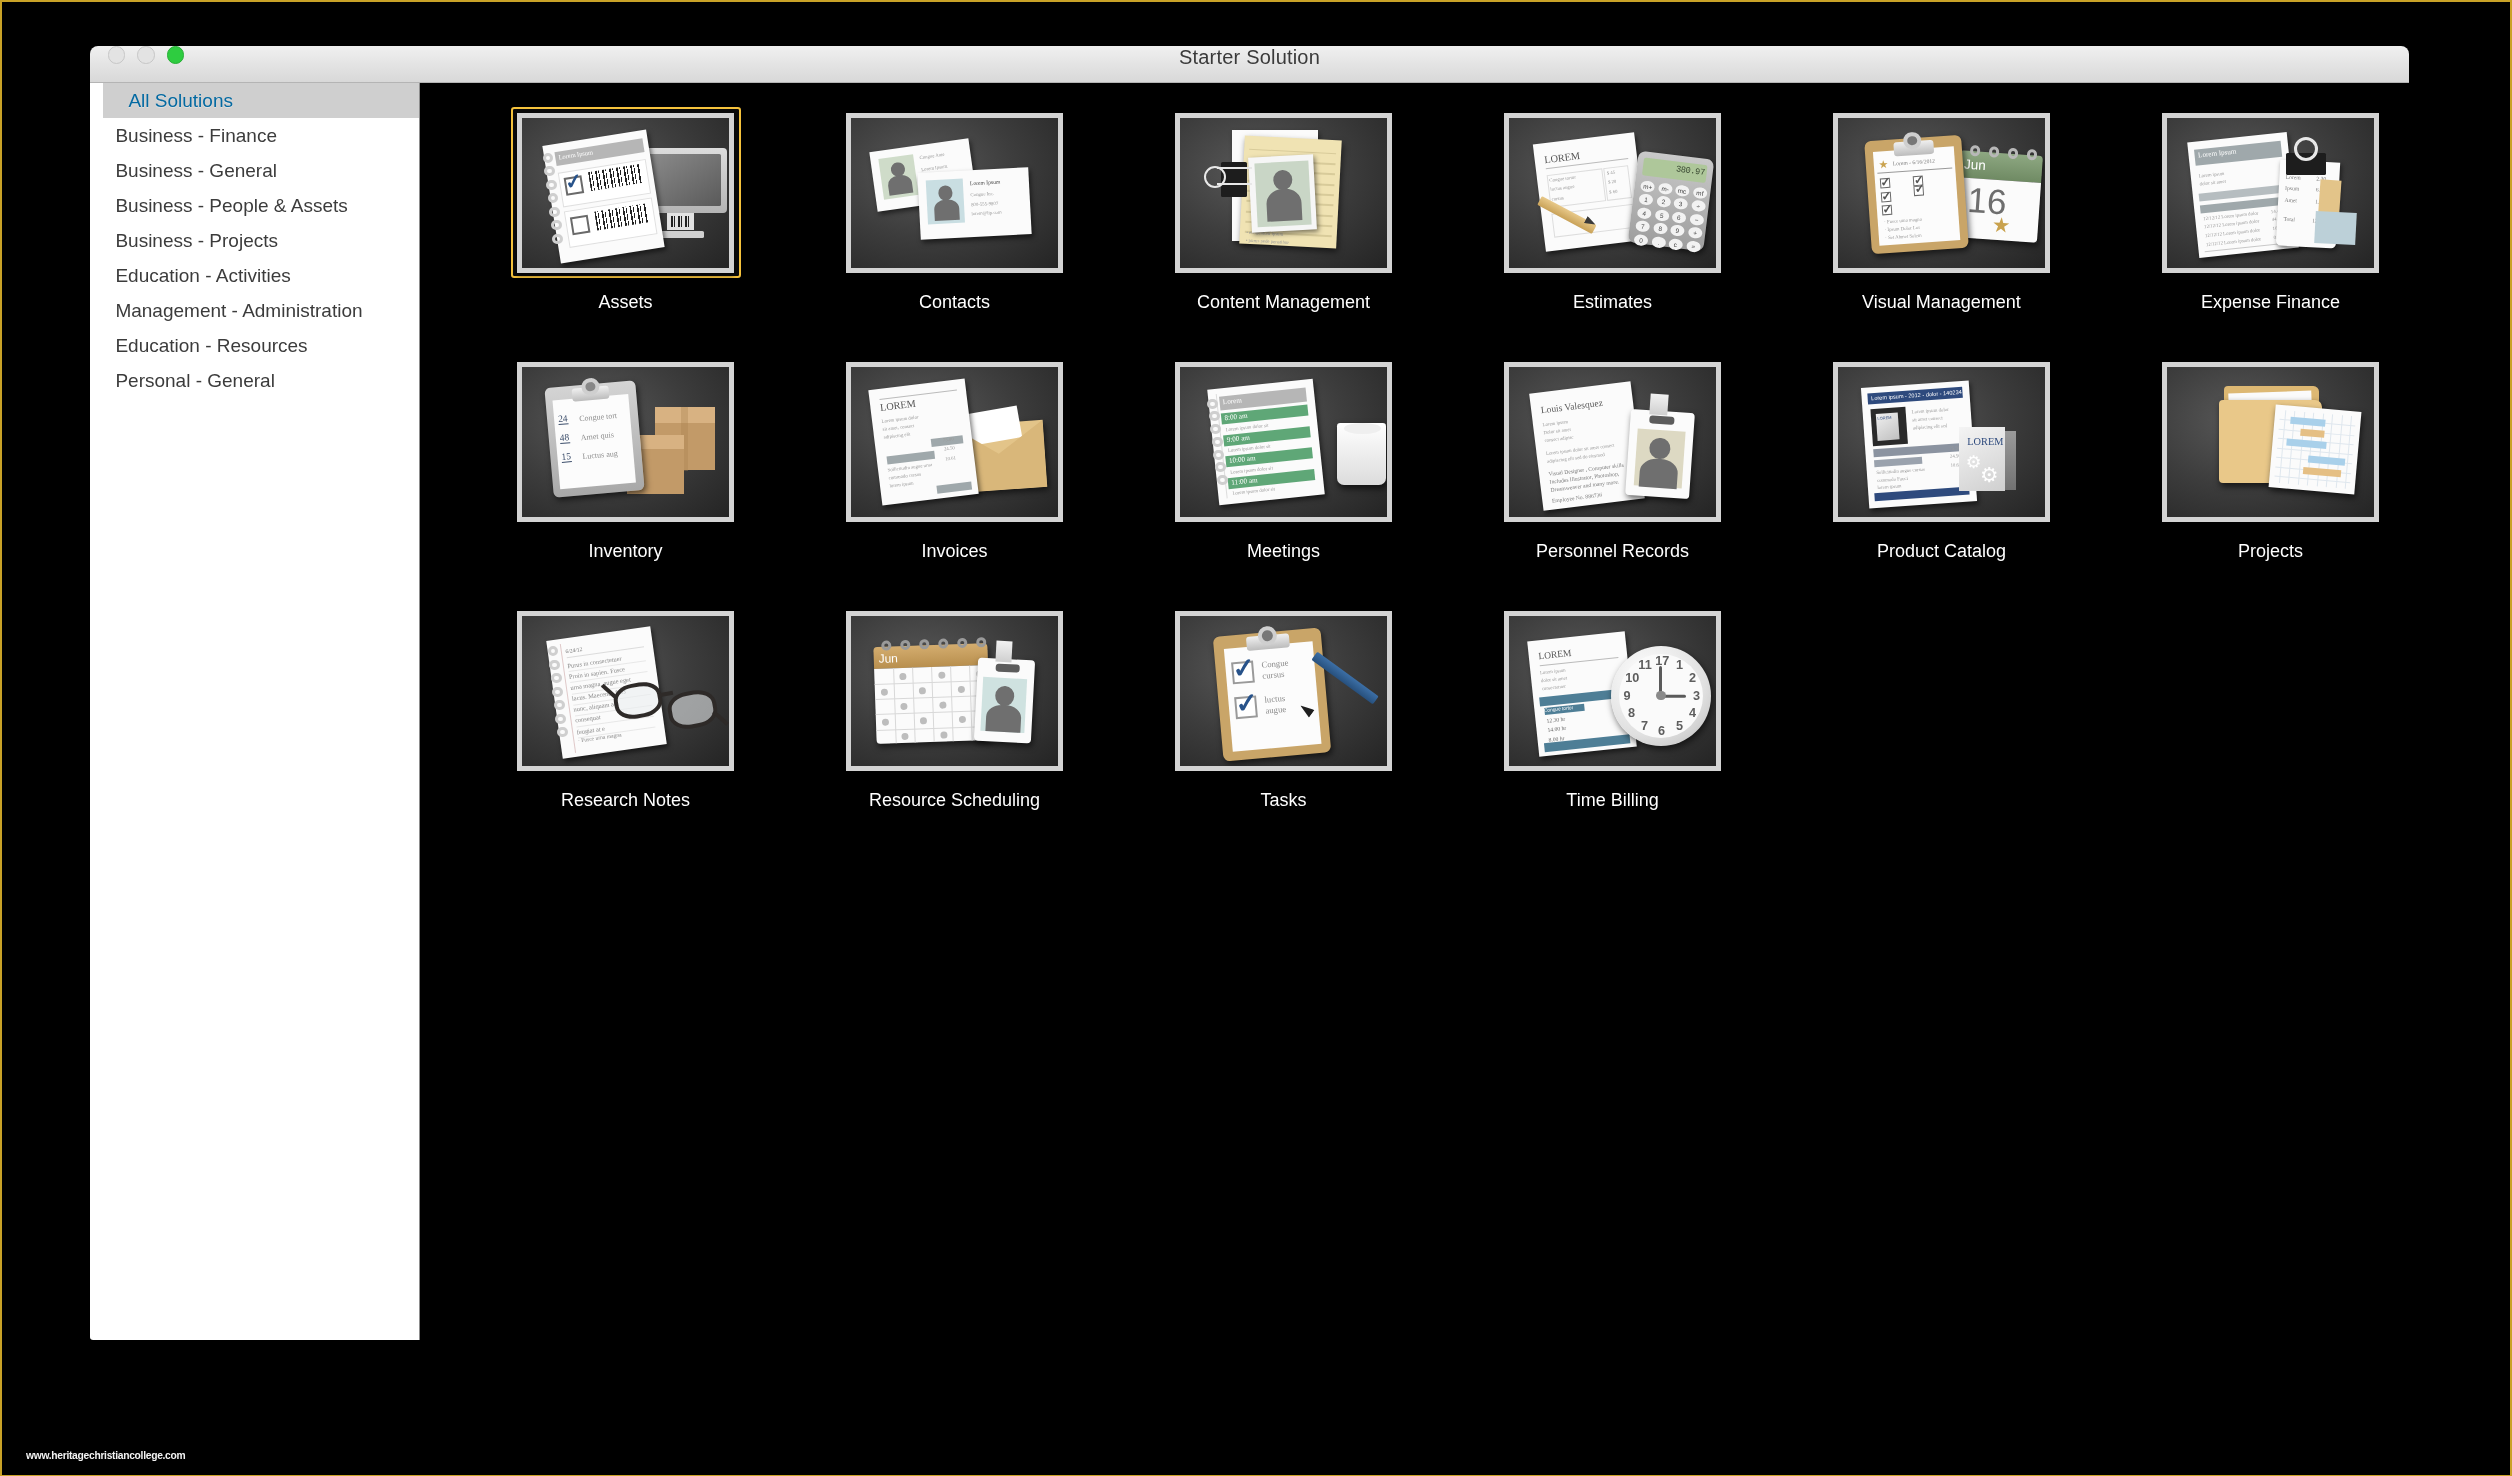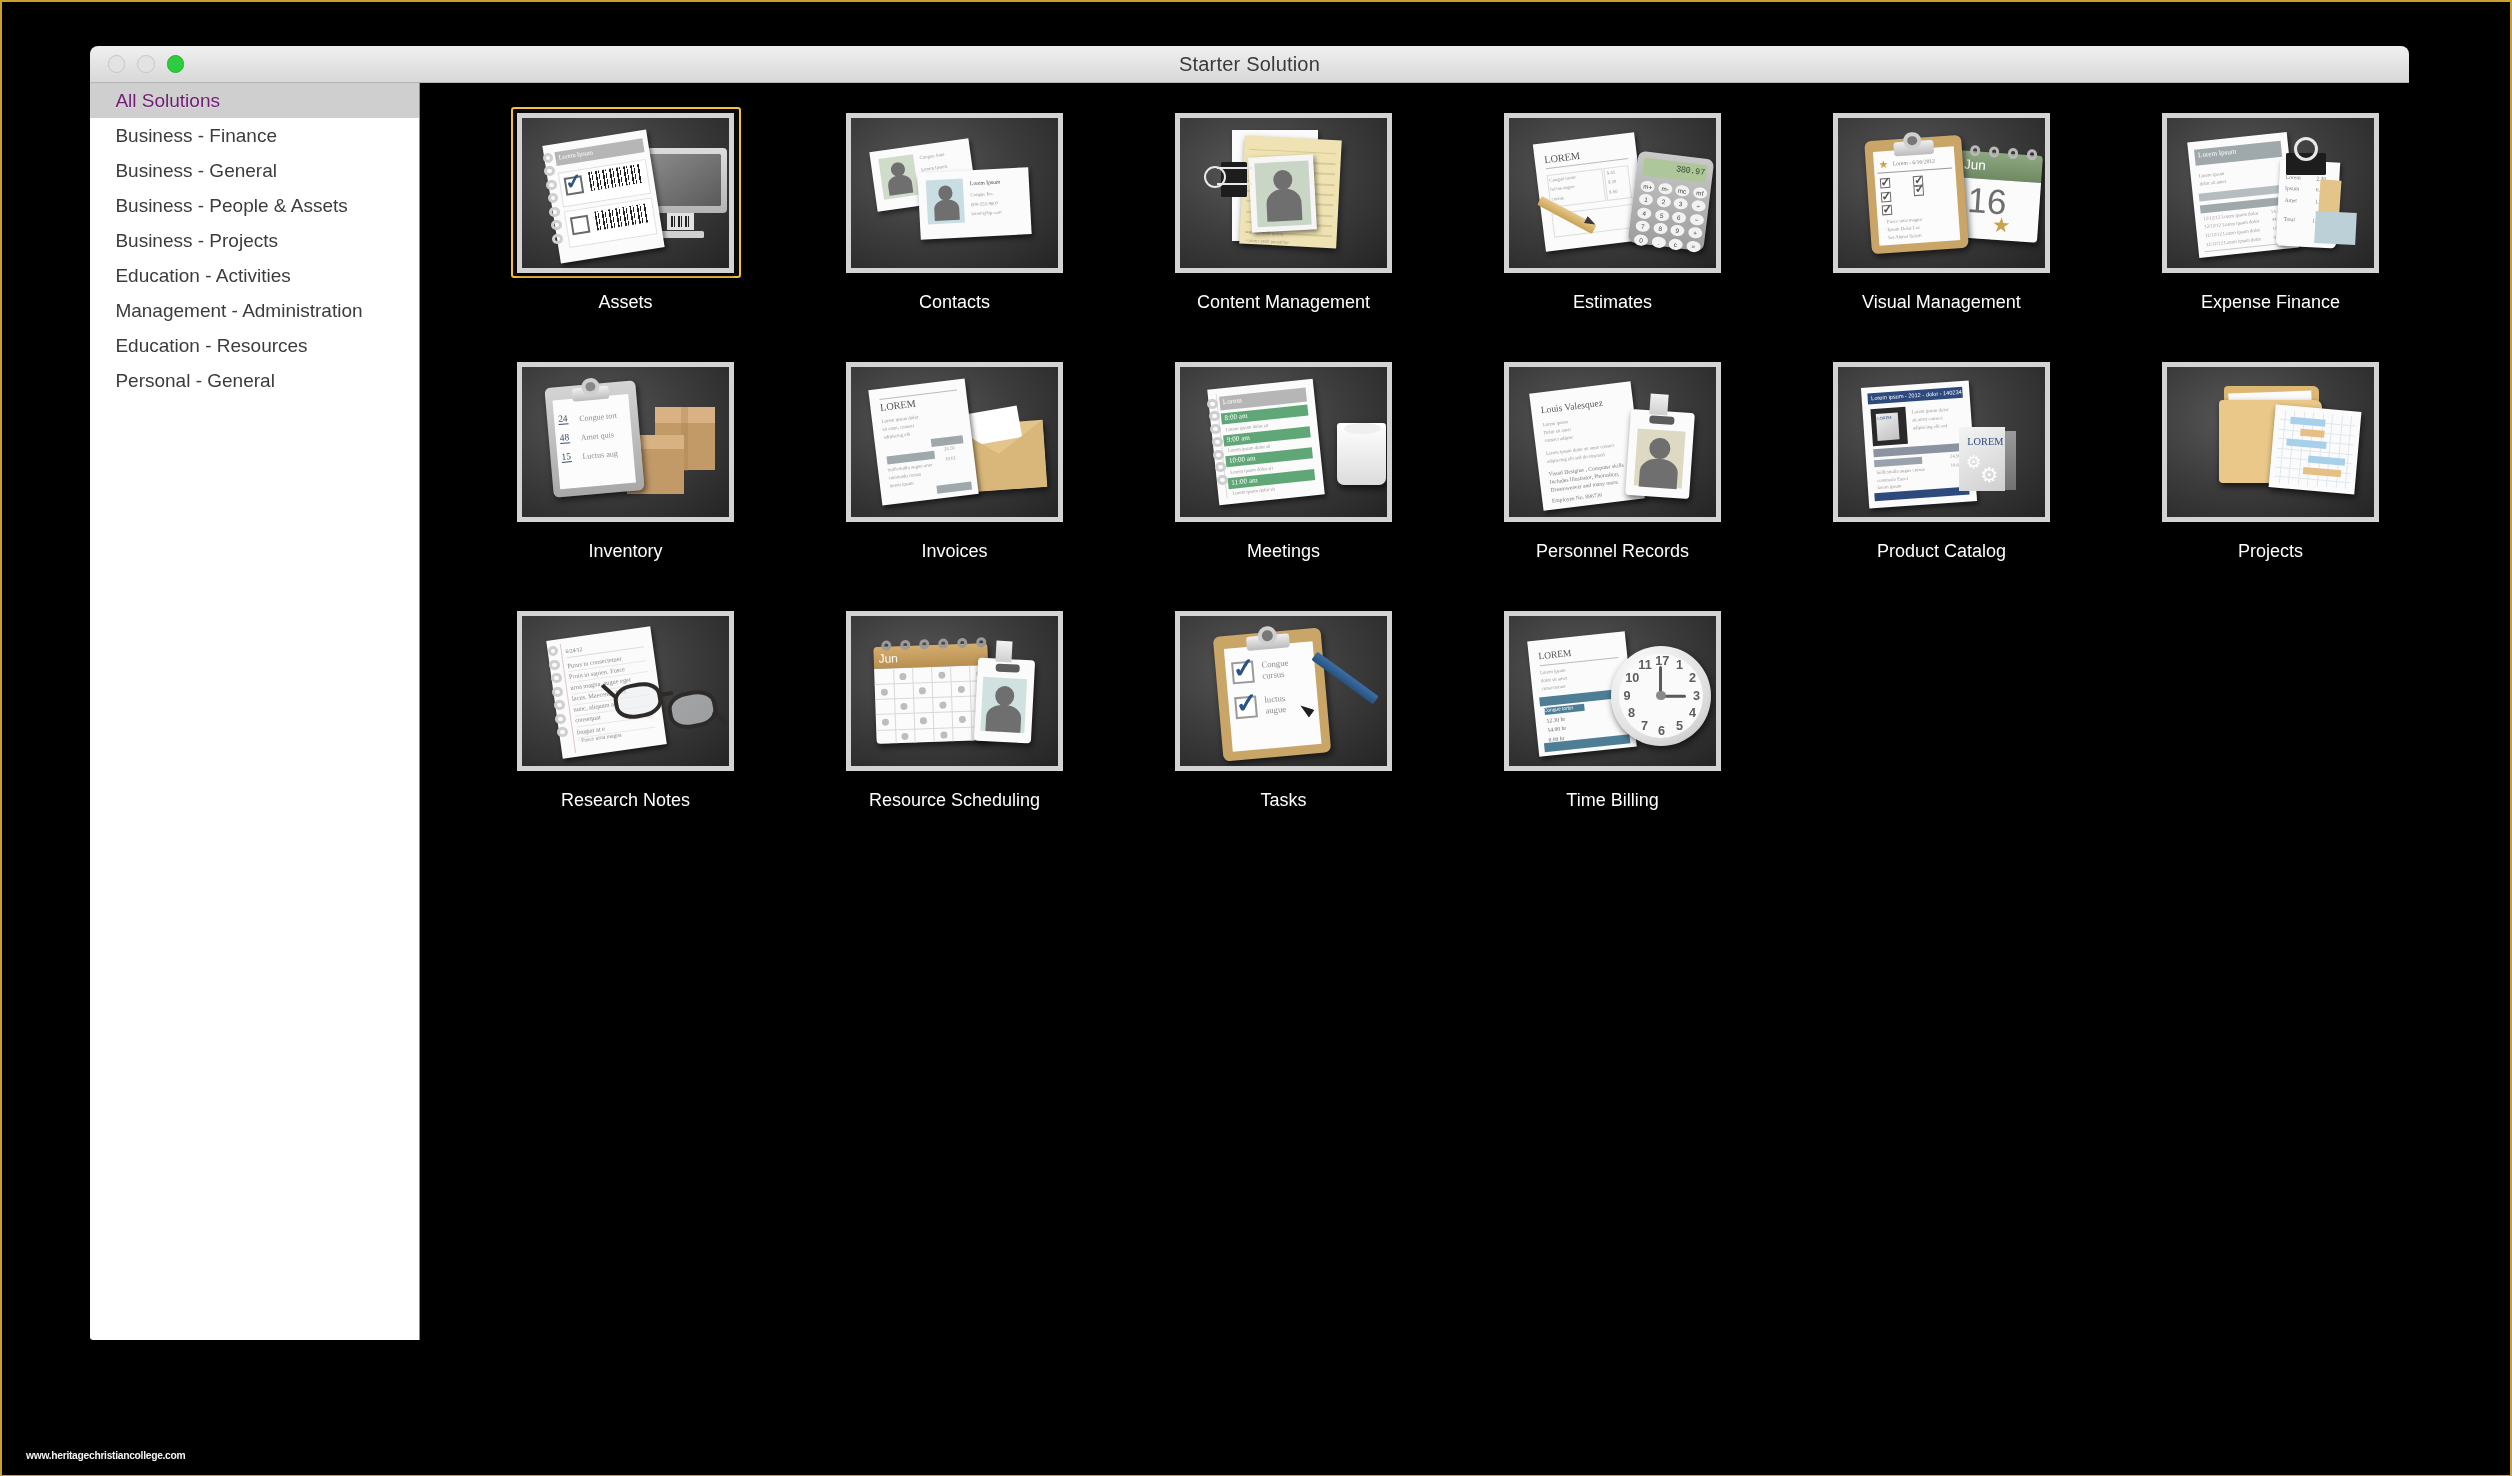--- a/index.html
+++ b/index.html
@@ -25,21 +25,21 @@
     border-radius: 8px 8px 3.2px 3.2px;
     box-shadow: 0 4.8px 20.6px rgba(0,0,0,.85);
     overflow: hidden;
     display: flex; flex-direction: column;
   }
   #titlebar {
     position: relative;
     height: 37px; flex: 0 0 37px;
     background: linear-gradient(#f0f0f0, #d8d8d8);
     border-bottom: 0.8px solid #b4b4b4;
-    display: flex; align-items: center;
+    display: flex; align-items: flex-start;
   }
   .lights { position: absolute; left: 17.5px; display: flex; gap: 12px; align-items: center; }
   .light { width: 17.5px; height: 17.5px; border-radius: 50%; }
   .light.close { background: #e3e3e3; border: 0.8px solid #c6c6c6; }
   .light.min   { background: #e3e3e3; border: 0.8px solid #c6c6c6; }
   .light.zoom  { background: #2ecc40; border: 0.8px solid #27ae35; }
   #title {
     width: 100%; text-align: center;
     font-size: 20px; color: #3a3a3a; letter-spacing: 0.2px;
   }
@@ -55,22 +55,23 @@
     overflow: hidden;
   }
   .side-item {
     height: 35px; line-height: 35px;
     padding-left: 25.4px;
     font-size: 19px; color: #3c3c3c;
     white-space: nowrap;
   }
   .side-item.selected {
     background: #cfcfcf;
-    color: #701a75;
+    color: #0369a1;
     text-shadow: 0 0.8px 0 rgba(255,255,255,.35);
+    margin-left: 13px;
   }
 
   
   #content {
     flex: 1; background: #000;
     padding: 24px 0 0 41px;
     overflow: hidden;
   }
   #grid {
     display: grid;

